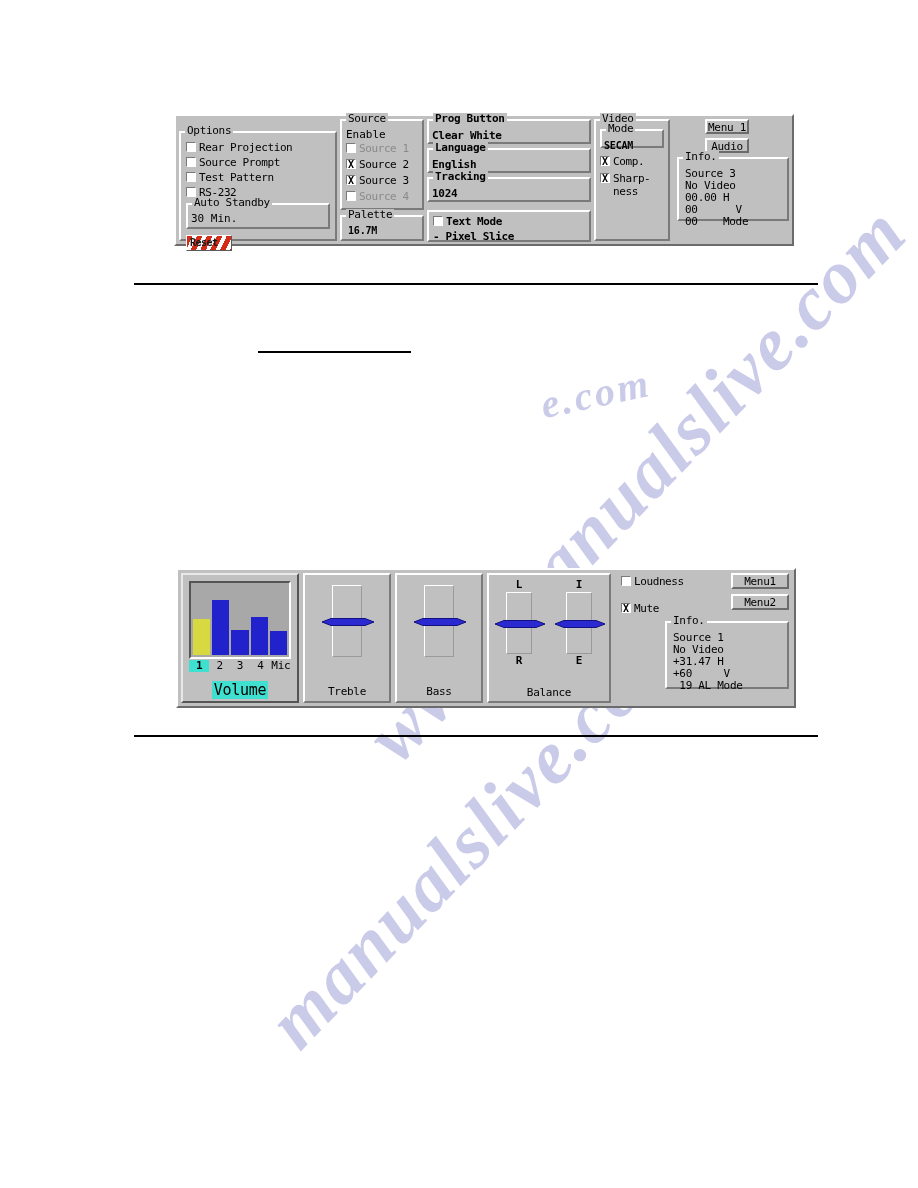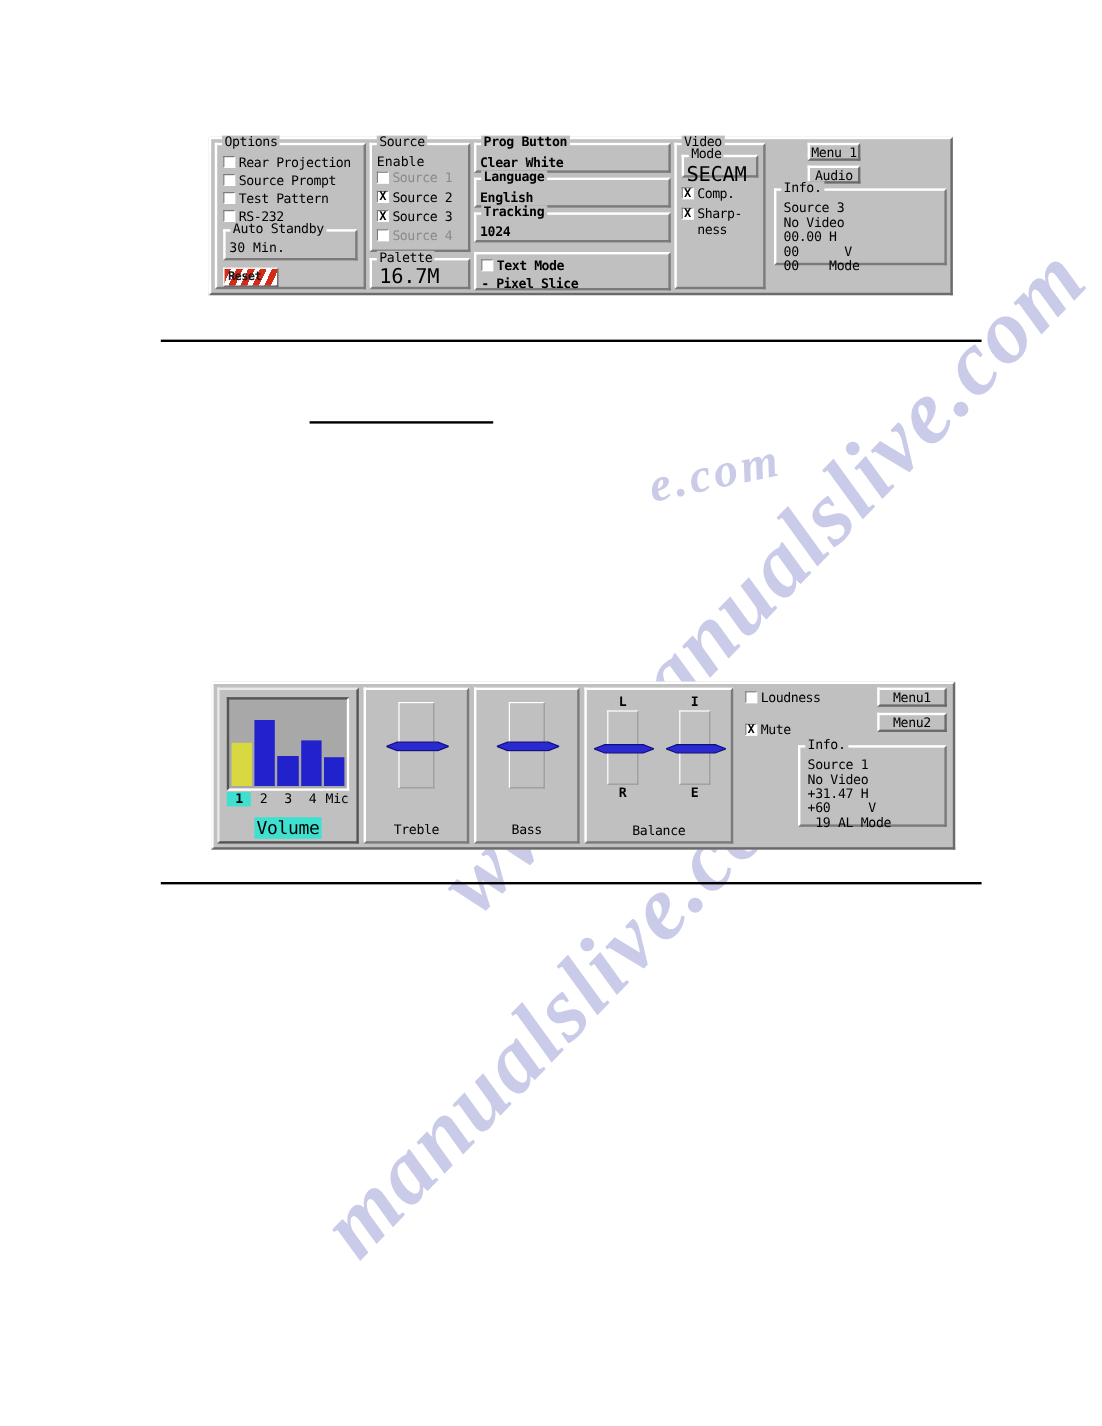--- a/index.html
+++ b/index.html
@@ -134,21 +134,21 @@
     font-size: 10px;
     line-height: 9px;
     text-align: center;
     color: #000000;
     font-weight: bold;
   }
   .cblabel { font-size: 11px; letter-spacing: -0.4px; }
   .dim { color: #8a8a8a; }
 
   
-  .c-options { width: 126px; padding: 8px 5px 5px 5px; }
+  .c-options { width: 158px; padding: 8px 5px 5px 5px; margin-top: 12px; }
   .opt-list > div { margin-bottom: 2px; }
   .standby-grp { margin-top: 4px; height: 26px; padding: 7px 3px 0 3px; }
   .standby-fld { height: 15px; }
   .reset-btn {
     margin-top: 6px;
     width: 44px; height: 14px;
     background:
       repeating-linear-gradient(115deg,
         #d42a18 0px, #d42a18 5px,
         #ffffff 5px, #ffffff 9px);
@@ -199,21 +199,21 @@
     height: 32px;
     padding: 3px 4px;
     margin-top: 4px;
   }
   .pixel-slice { font-size: 11px; letter-spacing: -0.4px; margin-top: 2px; }
 
   
   .c-video { width: 76px; }
   .video-grp { height: 100%; padding: 8px 4px 4px 4px; }
   .mode-grp { height: 19px; padding-top: 9px; margin-bottom: 7px; }
-  .mode-val { font-size: 17px; line-height: 12px; padding-left: 2px; letter-spacing: -0.2px; }
+  .mode-val { font-size: 10px; line-height: 12px; padding-left: 2px; letter-spacing: -0.2px; font-weight: bold; }
 
   
   .c-menu { flex: 1; padding-left: 4px; }
   .menu-btn { width: 44px; height: 15px; margin-bottom: 4px; margin-left: 28px; }
   .info-grp {
     margin-top: 4px;
     height: 64px;
     padding: 9px 4px 2px 6px;
   }
   .info-line {

